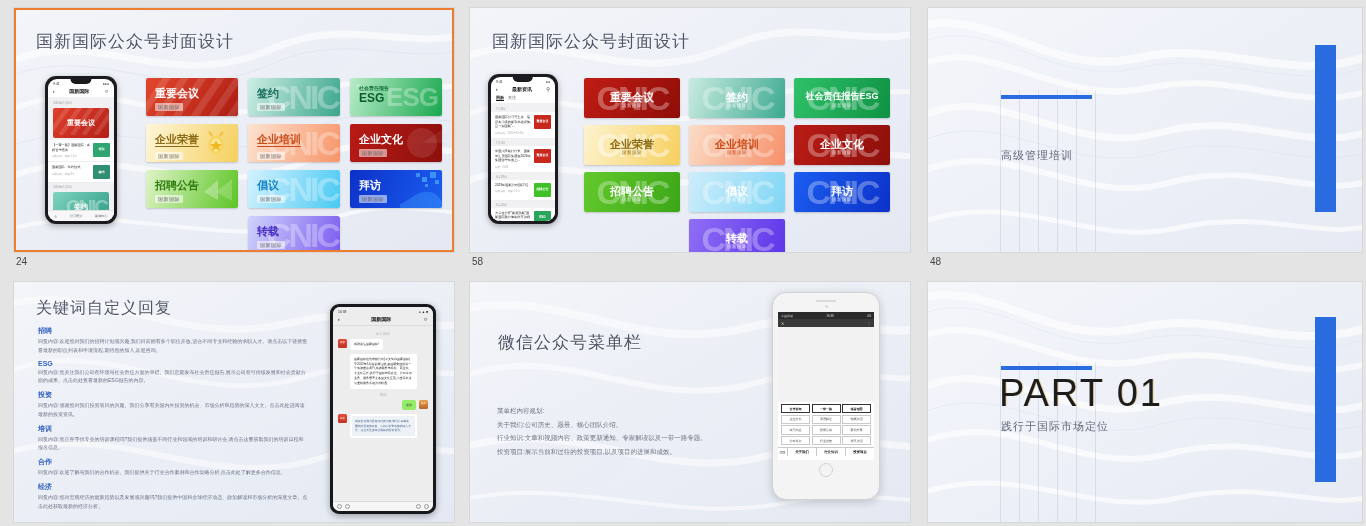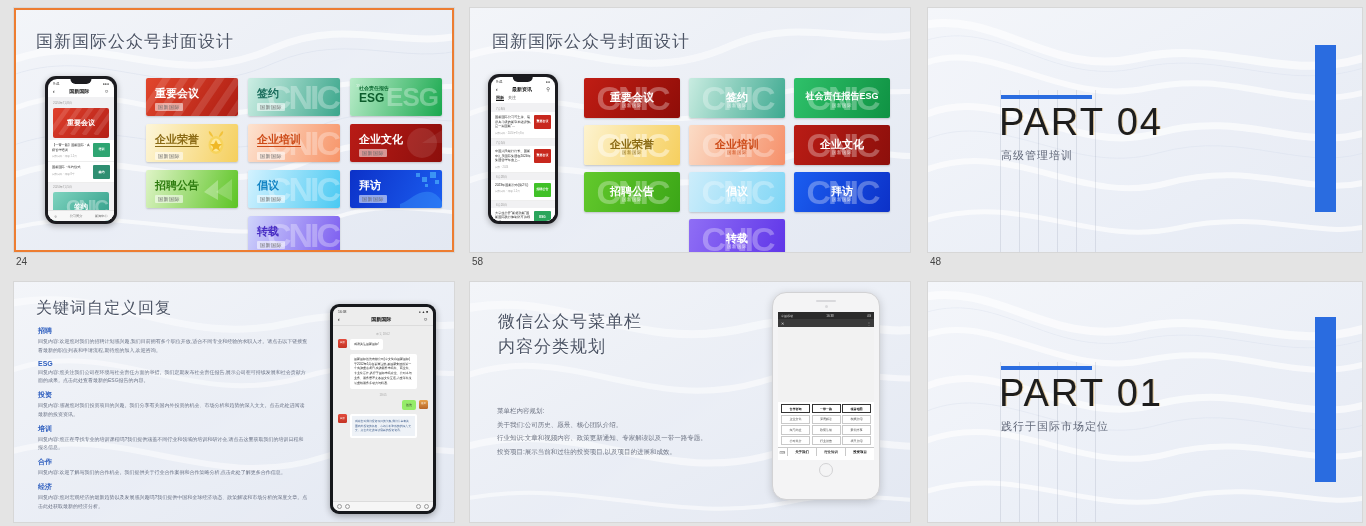--- a/index.html
+++ b/index.html
@@ -38,21 +38,21 @@
 
   
   .s-title {
     position:absolute;
     color:#4d5566;
     font-size:17px;
     letter-spacing:1px;
     white-space:nowrap;
     text-shadow:0 1px 0 rgba(255,255,255,.85);
   }
-  .s-title.two-line { white-space:normal; line-height:1.45; }
+  .s-title.two-line { white-space:normal; line-height:1.45;margin-top:21px; }
 
   
   .cards { position:absolute; display:grid; }
   .card {
     position:relative; overflow:hidden; border-radius:2px;
     box-shadow:0 1px 2px rgba(0,0,0,.18);
   }
   .card .wm {
     position:absolute; right:2px; top:50%; transform:translateY(-50%);
     font-size:34px; font-weight:bold; letter-spacing:-3px;
@@ -601,21 +601,20 @@
       <div class="part-lines" style="left:72px;top:82px;height:162px;gap:18px;">
         <i></i>
           <i></i>
           <i></i>
           <i></i>
           <i></i>
           <i></i>
       </div>
       <div class="part-accent" style="right:26px;top:37px;width:21px;height:167px;"></div>
       <div class="part-rule" style="left:73px;top:87px;width:91px;"></div>
-      <div class="part-title" style="left:71px;top:93px;">PART 04</div>
       <div class="part-sub" style="left:73px;top:140px;">高级管理培训</div>
     </div>
     <div class="slide-num" style="left:2px;top:248px;">48</div>
   </div>
 
   <div class="slide-cell" style="left:14px;top:282px;width:440px;height:240px;">
     <div class="slide">
       <div class="swirl">
         <svg viewBox="0 0 440 240" preserveAspectRatio="none">
           <rect width="440" height="240" fill="url(#g46)"></rect>
@@ -714,21 +713,20 @@
             <path d="M-20,30 C90,0 160,75 280,45 C360,25 420,65 470,40" stroke-width="8"></path>
             <path d="M-20,100 C90,50 170,135 290,100 C370,75 425,110 470,90" stroke-width="6"></path>
             <path d="M-20,170 C100,125 190,210 310,170 C385,145 435,175 470,160" stroke-width="7"></path>
             <path d="M-20,220 C100,190 200,245 320,220 C390,205 440,225 470,215" stroke-width="4"></path>
           </g>
         </svg>
       </div>
 
       <div class="s-title two-line" style="left:28px;top:28px;width:200px;">
         <div>微信公众号菜单栏</div>
-        <div>内容分类规划</div>
       </div>
 
       <div class="mb-body" style="left:27px;top:122px;width:280px;">
         <div>菜单栏内容规划:</div>
         <div>关于我们:公司历史、愿景、核心团队介绍。</div>
         <div>行业知识:文章和视频内容、政策更新通知、专家解读以及一带一路专题。</div>
         <div>投资项目:展示当前和过往的投资项目,以及项目的进展和成效。</div>
       </div>
 
       <div class="iphone" style="left:302px;top:10px;width:108px;height:208px;">

